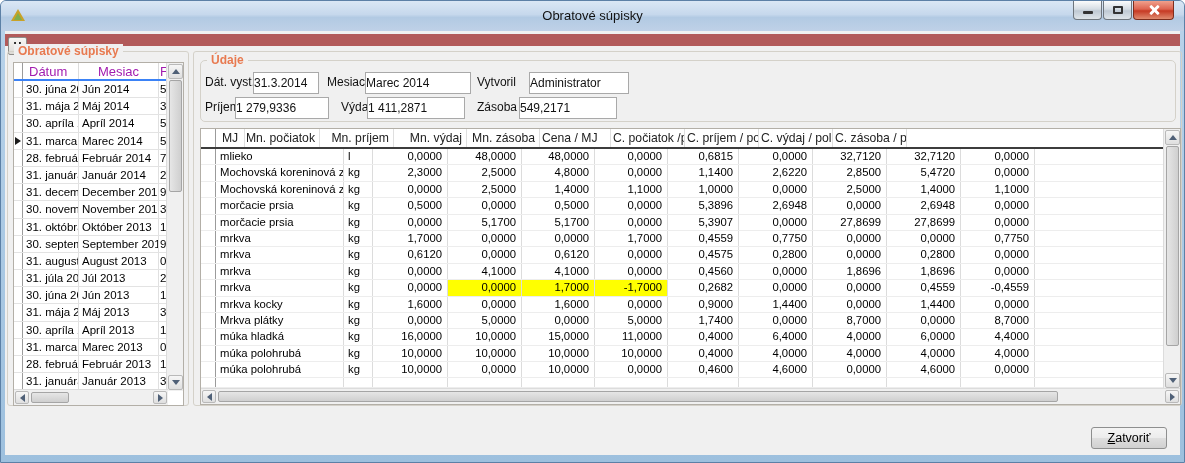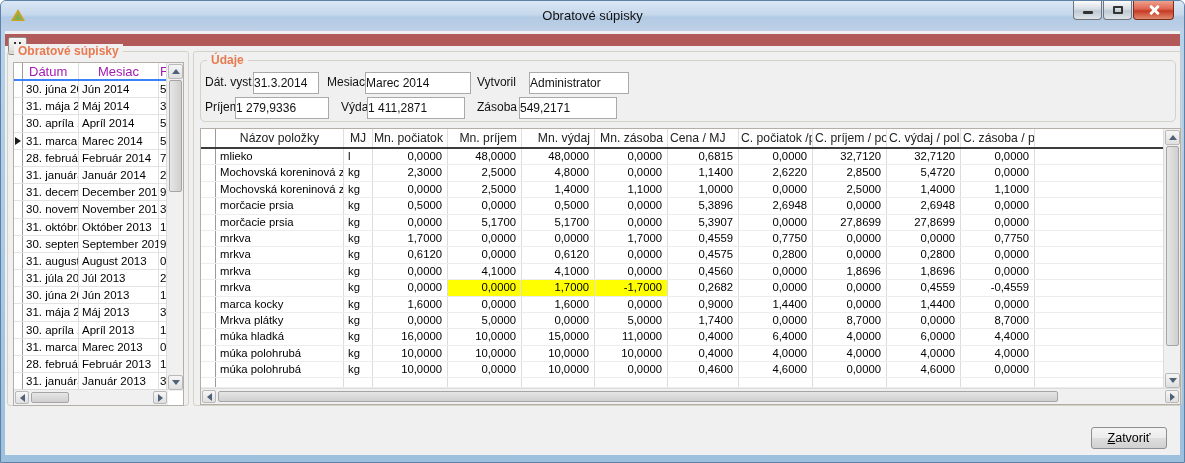--- a/index.html
+++ b/index.html
@@ -269,21 +269,20 @@
         <input class="fld-input num" style="left: 34px; top: 36px; width: 94px;" value="1 279,9336">
         <div class="fld-label" style="left:140px;top:39px">Výdaj</div>
         <input class="fld-input num" style="left: 166px; top: 36px; width: 98px;" value="1 411,2871">
         <div class="fld-label" style="left:276px;top:39px">Zásoba</div>
         <input class="fld-input num" style="left: 318px; top: 36px; width: 98px;" value="549,2171">
       </div>
 
       <div class="ttable">
         <div class="t-head">
           <div class="t-hcell cw-sel"></div>
-          <div class="t-hcell cw-name center">Názov položky</div>
           <div class="t-hcell cw-mj center">MJ</div>
           <div class="t-hcell cw-n0 right">Mn. počiatok</div>
           <div class="t-hcell cw-n1 right">Mn. príjem</div>
           <div class="t-hcell cw-n2 right">Mn. výdaj</div>
           <div class="t-hcell cw-n3 right">Mn. zásoba</div>
           <div class="t-hcell cw-n4 left">Cena / MJ</div>
           <div class="t-hcell cw-n5 left">C. počiatok /po</div>
           <div class="t-hcell cw-n6 left">C. príjem / pol</div>
           <div class="t-hcell cw-n7 left">C. výdaj / pol</div>
           <div class="t-hcell cw-n8 left">C. zásoba / po</div>
@@ -410,21 +409,21 @@
               <div class="t-cell num cw-n2 hl">1,7000</div>
               <div class="t-cell num cw-n3 hl">-1,7000</div>
               <div class="t-cell num cw-n4">0,2682</div>
               <div class="t-cell num cw-n5">0,0000</div>
               <div class="t-cell num cw-n6">0,0000</div>
               <div class="t-cell num cw-n7">0,4559</div>
               <div class="t-cell num cw-n8">-0,4559</div>
             </div>
             <div class="t-row">
               <div class="t-cell cw-sel sel-cell"></div>
-              <div class="t-cell cw-name clip">marca kocky</div>
+              <div class="t-cell cw-name clip">mrkva kocky</div>
               <div class="t-cell cw-mj clip">kg</div>
               <div class="t-cell num cw-n0">1,6000</div>
               <div class="t-cell num cw-n1">0,0000</div>
               <div class="t-cell num cw-n2">1,6000</div>
               <div class="t-cell num cw-n3">0,0000</div>
               <div class="t-cell num cw-n4">0,9000</div>
               <div class="t-cell num cw-n5">1,4400</div>
               <div class="t-cell num cw-n6">0,0000</div>
               <div class="t-cell num cw-n7">1,4400</div>
               <div class="t-cell num cw-n8">0,0000</div>

